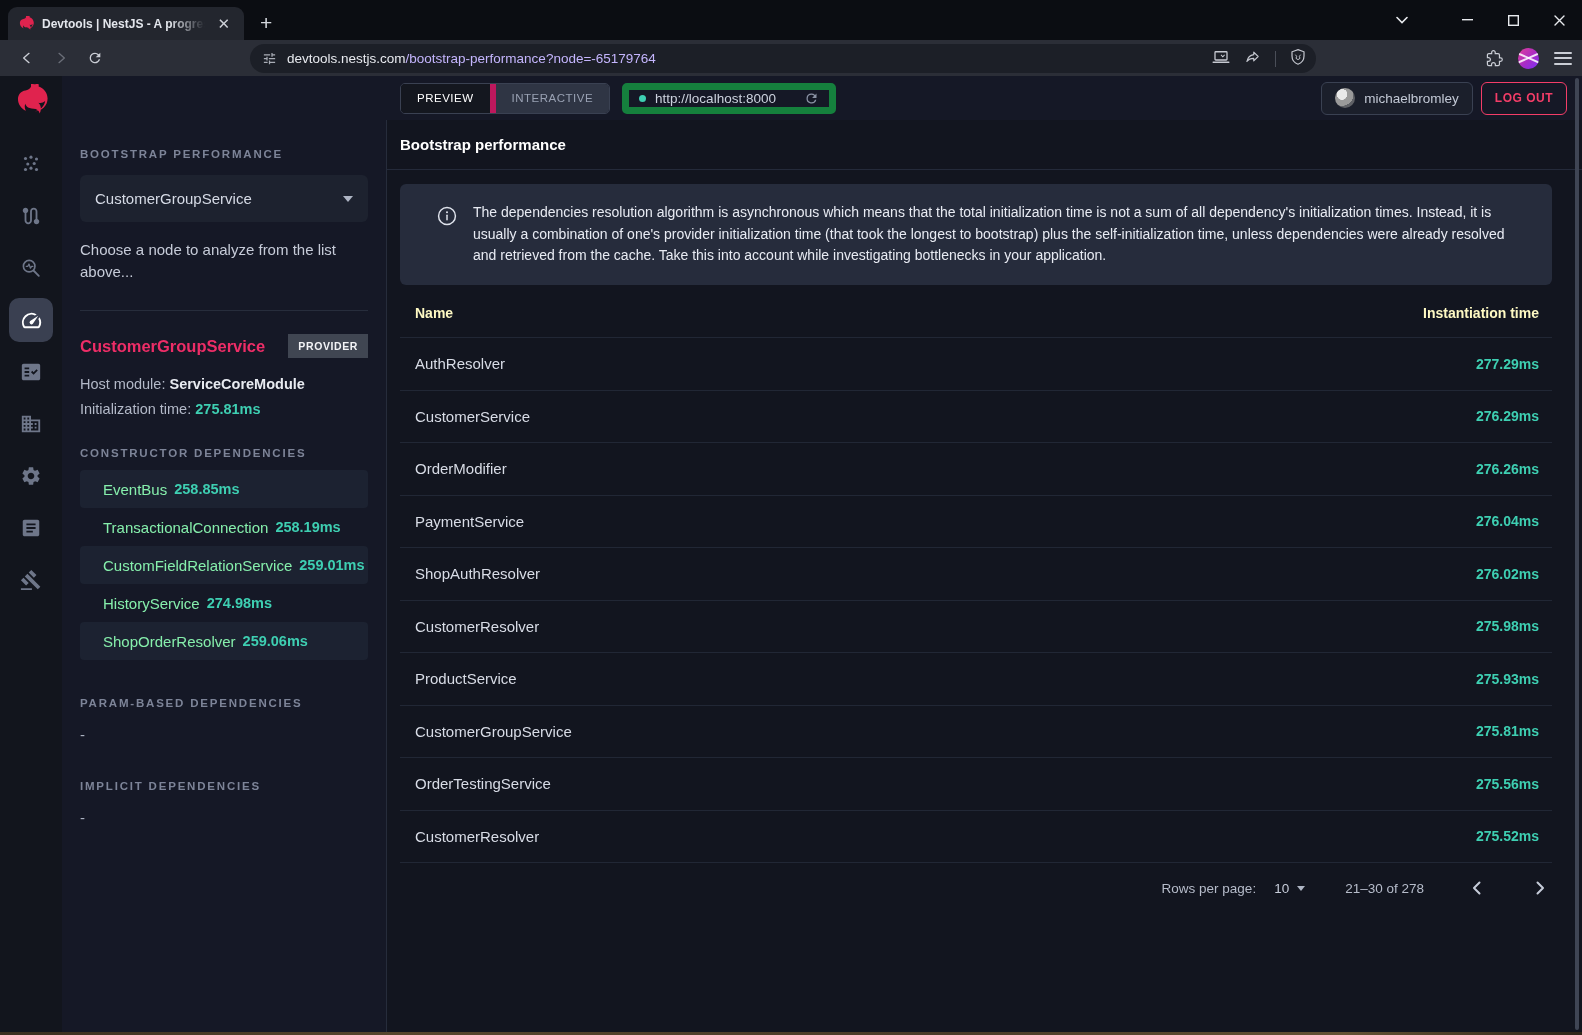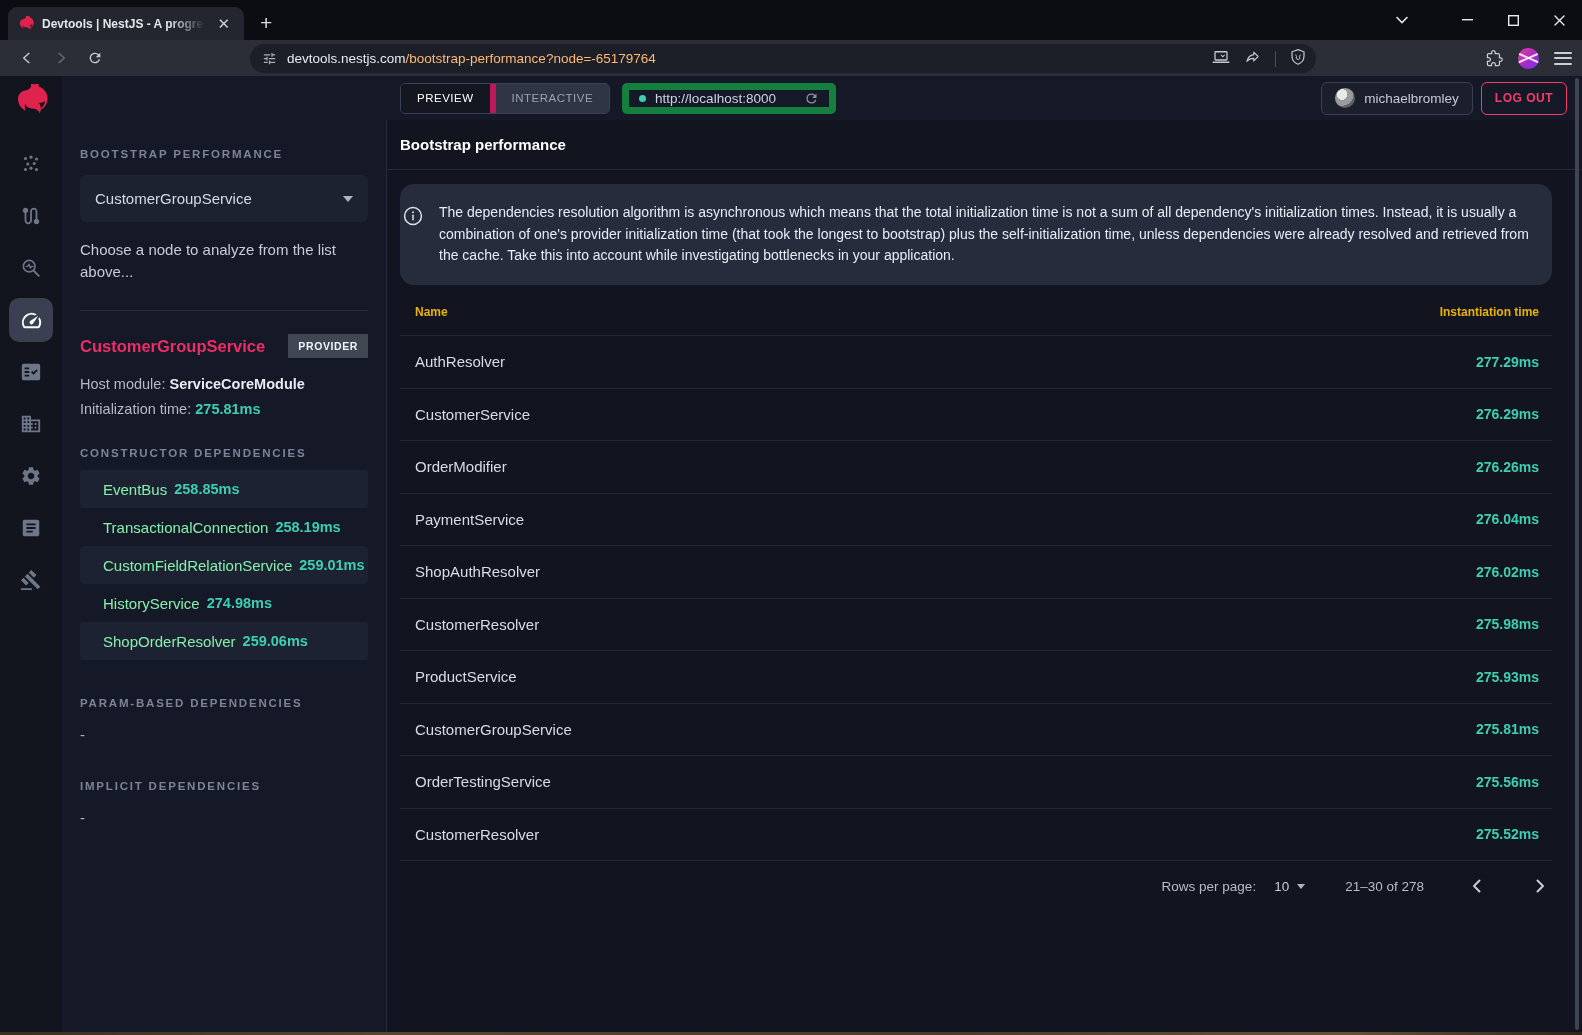--- a/index.html
+++ b/index.html
@@ -23,21 +23,21 @@
   .win-btn svg { display:block; }
   .tabsearch { position:absolute; right:160px; top:0; height:40px; width:40px; display:flex; align-items:center; justify-content:center; color:#e8eaee; }
 
   .toolbar { height:36px; background:#2b2e37; position:relative; display:flex; align-items:center; padding-left:12px; gap:4px; }
   .nav-btn { width:30px; height:28px; display:flex; align-items:center; justify-content:center; color:#cbced6; }
   .nav-btn.disabled { color:#6b6f79; }
   .urlbar { position:absolute; left:250px; top:4px; width:1066px; height:29px; background:#1c1f27; border-radius:15px;
             display:flex; align-items:center; padding:0 10px 0 12px; }
   .url-tune { color:#a9adb6; margin-right:10px; display:flex; }
   .url-text { font-size:13.5px; color:#e8eaef; white-space:nowrap; }
-  .url-text .path { color:#fdba74; }
+  .url-text .path { color:#c4b5fd; }
   .url-right { margin-left:auto; display:flex; align-items:center; gap:14px; color:#c6c9d1; }
   .url-sep { width:1px; height:16px; background:#4a4e58; }
   .ext-area { position:absolute; right:10px; top:0; height:36px; display:flex; align-items:center; gap:15px; }
   .puzzle { color:#cbced6; display:flex; }
   .profile-avatar { width:21px; height:21px; border-radius:50%;
      background:linear-gradient(135deg,#e43f9a 0%,#a62bc7 55%,#7b2ff7 100%); position:relative; overflow:hidden; }
   .profile-avatar::before, .profile-avatar::after { content:""; position:absolute; left:-3px; right:-3px; height:2px; background:rgba(255,255,255,.85); top:9px; }
   .profile-avatar::before { transform:rotate(24deg); }
   .profile-avatar::after  { transform:rotate(-24deg); }
   .hamburger { width:18px; display:flex; flex-direction:column; gap:3.5px; }
@@ -96,26 +96,26 @@
   .dep-item:nth-child(odd) { background:#1c2231; }
   .dep-name { color:#86efac; font-size:15px;margin-left:12px; }
   .dep-time { color:#3ecfb2; font-size:14.5px; font-weight:700; }
   .sub-section { margin-top:37px; }
   .dash { margin-top:17px; color:#aab1c0; font-size:15px; }
 
   .main-content { flex:1; min-width:0; padding:0 30px 0 13px; background:#12151f; }
   .page-title-row { height:50px; display:flex; align-items:center; border-bottom:1px solid #242a3a;
                     margin:0 -30px 0 -13px; padding-left:13px; }
   .page-title { color:#ffffff; font-weight:700; font-size:15px; }
-  .info-box { margin-top:14px; background:#262c3c; border-radius:14px; padding:18px 22px 18px 2px;
+  .info-box { margin-top:14px; background:#262c3c; border-radius:6px; padding:18px 22px 18px 36px;
               display:flex; gap:15px; }
   .info-icon { color:#dfe3ec; flex:0 0 auto; margin-top:3px; }
   .info-text { color:#e8ebf3; font-size:14px; line-height:21.7px; }
   .table-head { display:flex; align-items:flex-start; justify-content:space-between; padding:20px 13px 16px 15px;
-                color:#eab308; font-size:12px; font-weight:700; }
+                color:#fef9c3; font-size:14px; font-weight:700; }
   .t-row { height:52.5px; display:flex; align-items:center; justify-content:space-between;
            border-top:1px solid #212735; padding:0 13px 0 15px; }
   .perf-table { border-bottom:1px solid #212735; }
   .t-name { color:#d8dce6; font-size:15px; }
   .t-time { color:#3ecfb2; font-size:14px; font-weight:700; }
   .pagination { display:flex; align-items:center; justify-content:flex-end; margin-top:13px; color:#b6bcca; font-size:13.5px; }
   .rpp-label { margin-right:18px; }
   .rpp-select { display:flex; align-items:center; gap:8px; }
   .rpp-value { color:#c6ccd9; }
   .caret-sm { width:0; height:0; border-left:4.5px solid transparent; border-right:4.5px solid transparent; border-top:5.5px solid #aeb5c4; }

